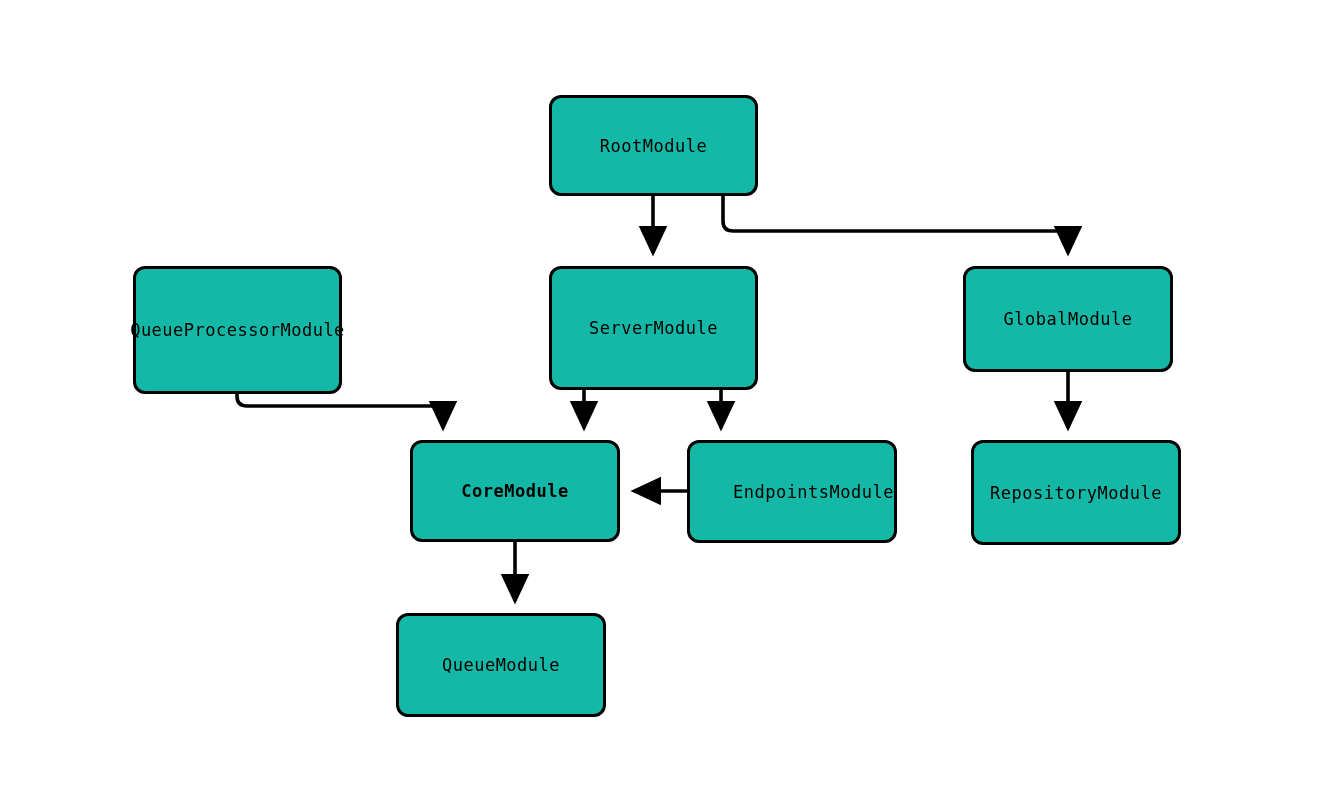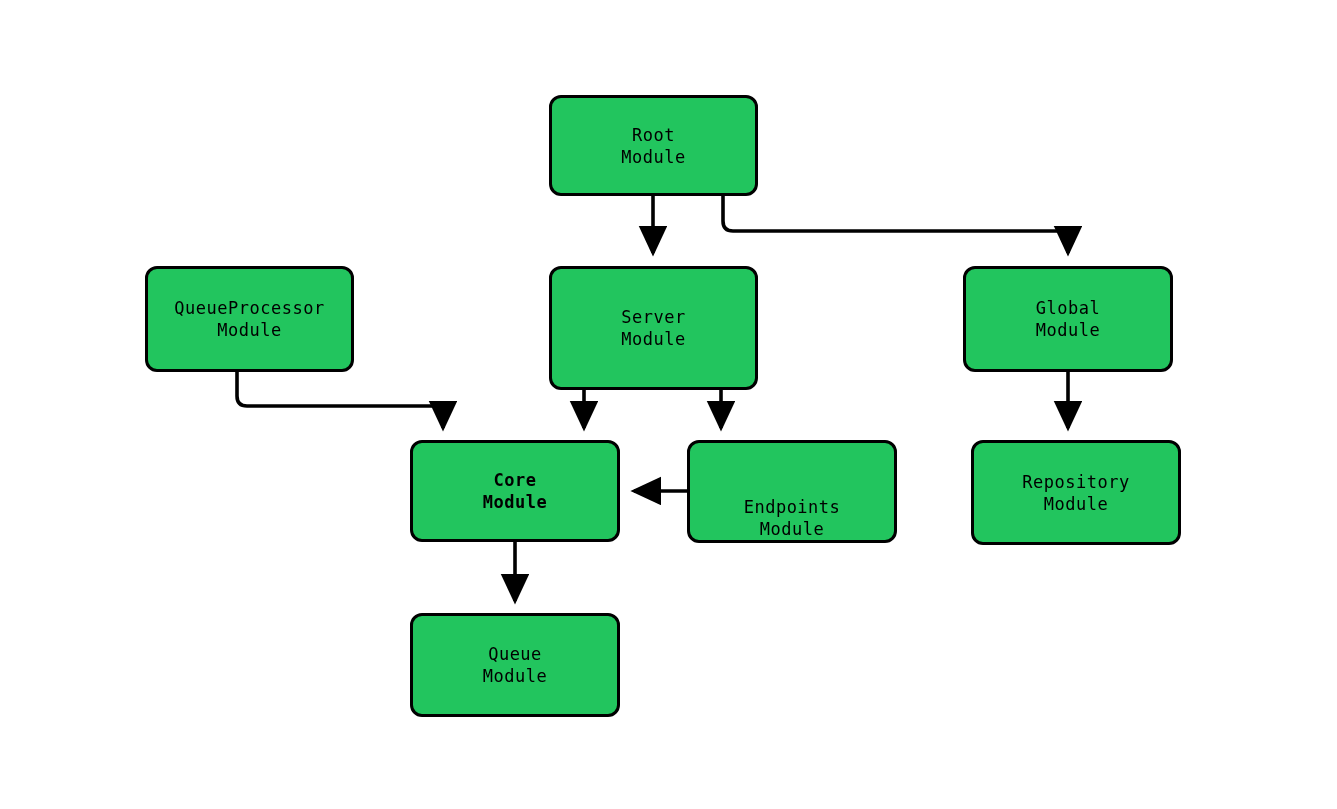--- a/index.html
+++ b/index.html
@@ -22,25 +22,25 @@
     position: absolute;
     left: 0;
     top: 0;
     width: 1337px;
     height: 809px;
     pointer-events: none;
   }
   .node {
     position: absolute;
     box-sizing: border-box;
-    background: #22c55e;
+    background: #14b8a6;
     border: 3px solid #000000;
     border-radius: 12px;
     display: flex;
-    flex-direction: column;
+    flex-direction: row;
     align-items: center;
     justify-content: center;
     text-align: center;
     color: #000000;
     font-family: "DejaVu Sans Mono", "Liberation Mono", monospace;
     font-size: 17px;
     line-height: 22px;
     letter-spacing: 0.5px;
     z-index: 2;
   }
@@ -76,21 +76,21 @@
     <path d="M 1068 372 L 1068 428" fill="none" stroke="#000000" stroke-width="3.6" marker-end="url(#arrowhead)"></path>
 
     <path d="M 515 542 L 515 601" fill="none" stroke="#000000" stroke-width="3.6" marker-end="url(#arrowhead)"></path>
   </svg>
 
   <div class="node" style="left:549px; top:95px; width:209px; height:101px;">
     <span class="node-line">Root</span>
     <span class="node-line">Module</span>
   </div>
 
-  <div class="node" style="left:145px; top:266px; width:209px; height:106px;">
+  <div class="node" style="left:133px; top:266px; width:209px; height:128px;">
     <span class="node-line">QueueProcessor</span>
     <span class="node-line">Module</span>
   </div>
 
   <div class="node" style="left:549px; top:266px; width:209px; height:124px;">
     <span class="node-line">Server</span>
     <span class="node-line">Module</span>
   </div>
 
   <div class="node" style="left:963px; top:266px; width:210px; height:106px;">
@@ -106,18 +106,18 @@
   <div class="node" style="left:687px; top:440px; width:210px; height:103px;justify-content:flex-end;">
     <span class="node-line">Endpoints</span>
     <span class="node-line">Module</span>
   </div>
 
   <div class="node" style="left:963px; top:440px; width:210px; height:105px;margin-left:8px;">
     <span class="node-line">Repository</span>
     <span class="node-line">Module</span>
   </div>
 
-  <div class="node" style="left:410px; top:613px; width:210px; height:104px;">
+  <div class="node" style="left:396px; top:613px; width:210px; height:104px;">
     <span class="node-line">Queue</span>
     <span class="node-line">Module</span>
   </div>
 
 </div>
 
 </body></html>

